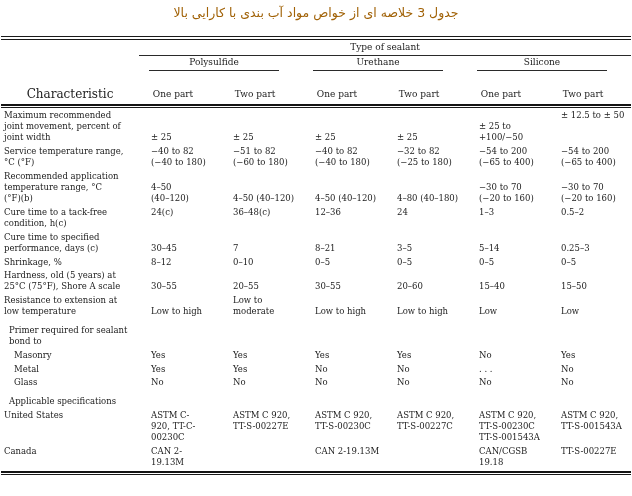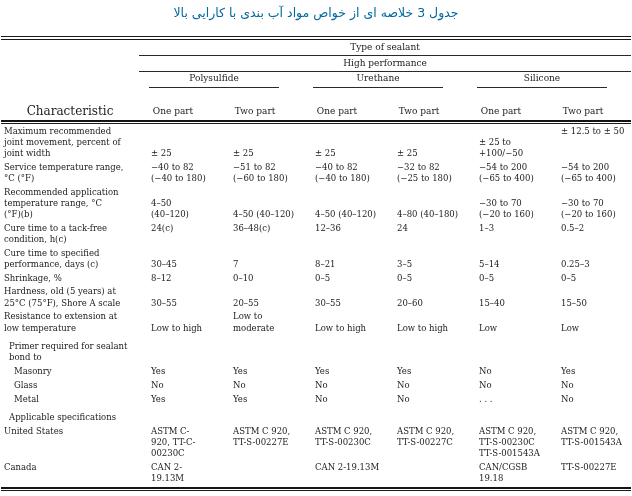--- a/index.html
+++ b/index.html
@@ -1,19 +1,19 @@
 <!DOCTYPE html>
 <html><head>
 <meta charset="utf-8">
 <style>
   html,body{margin:0;padding:0;background:#ffffff;}
   .page{position:relative;width:632px;height:496px;background:#ffffff;overflow:hidden;
         color:#1b1b1b;font-family:"DejaVu Serif", serif;}
   .caption{direction:rtl;text-align:center;padding-top:4px;font-size:12.5px;line-height:17px;
-           font-family:"DejaVu Sans", sans-serif;color:#0369a1;}
+           font-family:"DejaVu Sans", sans-serif;color:#a16207;}
   table.tbl{width:630px;margin:15px 1px 0 1px;border-collapse:collapse;table-layout:fixed;
             font-size:8.5px;line-height:11.2px;color:#1b1b1b;}
   td{padding:0;vertical-align:top;}
   .p0{padding:0;}
   .dbl{height:2px;border-top:1px solid #1a1a1a;border-bottom:1px solid #1a1a1a;}
   .heavy{height:1px;border-top:2px solid #141414;border-bottom:1px solid #1a1a1a;}
   .hc{text-align:center;font-size:9px;padding:2px 0 2px 0;border-bottom:1px solid #2a2a2a;}
   .grp{text-align:center;font-size:9px;margin:1px 24px 16px 10px;padding-bottom:2px;
        border-bottom:1px solid #2a2a2a;}
   .hb{text-align:center;font-size:12px;vertical-align:bottom;padding:2px 0 3px 0;}
@@ -46,24 +46,20 @@
         <td colspan="7" class="p0">
             <div class="dbl"></div>
           </td>
       </tr>
       <tr>
         <td class="p0"></td>
         <td colspan="6" class="hc">Type of sealant</td>
       </tr>
       <tr>
         <td class="p0"></td>
-        <td colspan="6" class="hc">High performance</td>
-      </tr>
-      <tr>
-        <td class="p0"></td>
         <td colspan="2" class="p0">
             <div class="grp">Polysulfide</div>
           </td>
         <td colspan="2" class="p0">
             <div class="grp">Urethane</div>
           </td>
         <td colspan="2" class="p0">
             <div class="grp">Silicone</div>
           </td>
       </tr>
@@ -355,59 +351,59 @@
           </td>
           <td class="val">
             <div class="ln">No</div>
           </td>
           <td class="val">
             <div class="ln">Yes</div>
           </td>
         </tr>
         <tr>
           <td class="lbl ind">
+            <div class="ln">Metal</div>
+          </td>
+          <td class="val">
+            <div class="ln">Yes</div>
+          </td>
+          <td class="val">
+            <div class="ln">Yes</div>
+          </td>
+          <td class="val">
+            <div class="ln">No</div>
+          </td>
+          <td class="val">
+            <div class="ln">No</div>
+          </td>
+          <td class="val">
+            <div class="ln">. . .</div>
+          </td>
+          <td class="val">
+            <div class="ln">No</div>
+          </td>
+        </tr>
+        <tr>
+          <td class="lbl ind">
             <div class="ln">Glass</div>
           </td>
           <td class="val">
             <div class="ln">No</div>
           </td>
           <td class="val">
             <div class="ln">No</div>
           </td>
           <td class="val">
             <div class="ln">No</div>
           </td>
           <td class="val">
             <div class="ln">No</div>
           </td>
           <td class="val">
             <div class="ln">No</div>
-          </td>
-          <td class="val">
-            <div class="ln">No</div>
-          </td>
-        </tr>
-        <tr>
-          <td class="lbl ind">
-            <div class="ln">Metal</div>
-          </td>
-          <td class="val">
-            <div class="ln">Yes</div>
-          </td>
-          <td class="val">
-            <div class="ln">Yes</div>
-          </td>
-          <td class="val">
-            <div class="ln">No</div>
-          </td>
-          <td class="val">
-            <div class="ln">No</div>
-          </td>
-          <td class="val">
-            <div class="ln">. . .</div>
           </td>
           <td class="val">
             <div class="ln">No</div>
           </td>
         </tr>
         <tr class="sect">
           <td class="lbl">
             <div class="ln">Applicable specifications</div>
           </td>
           <td class="val"></td>

